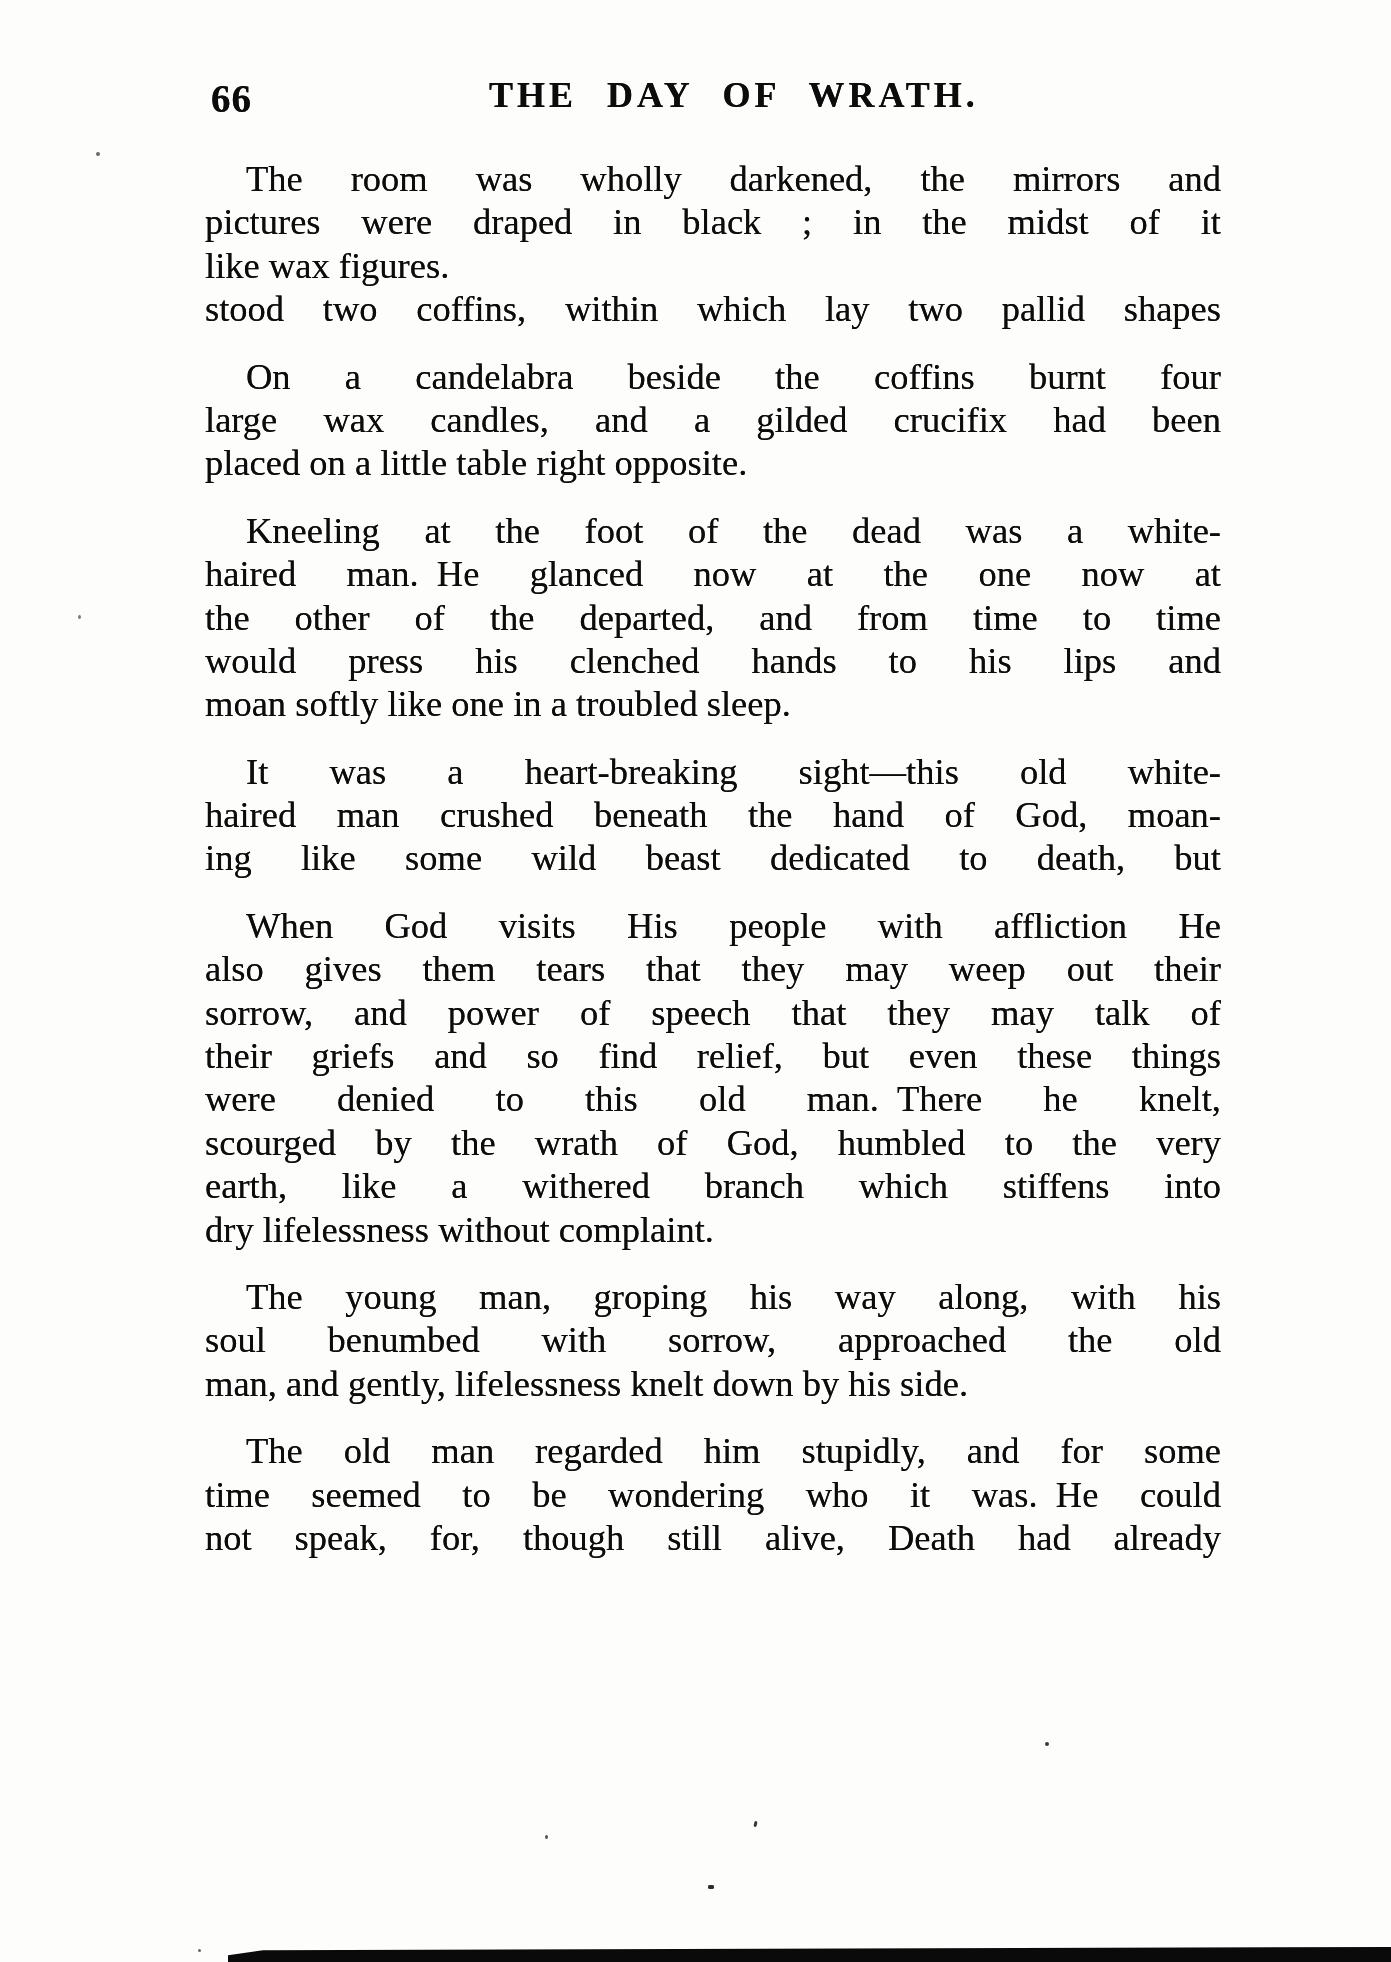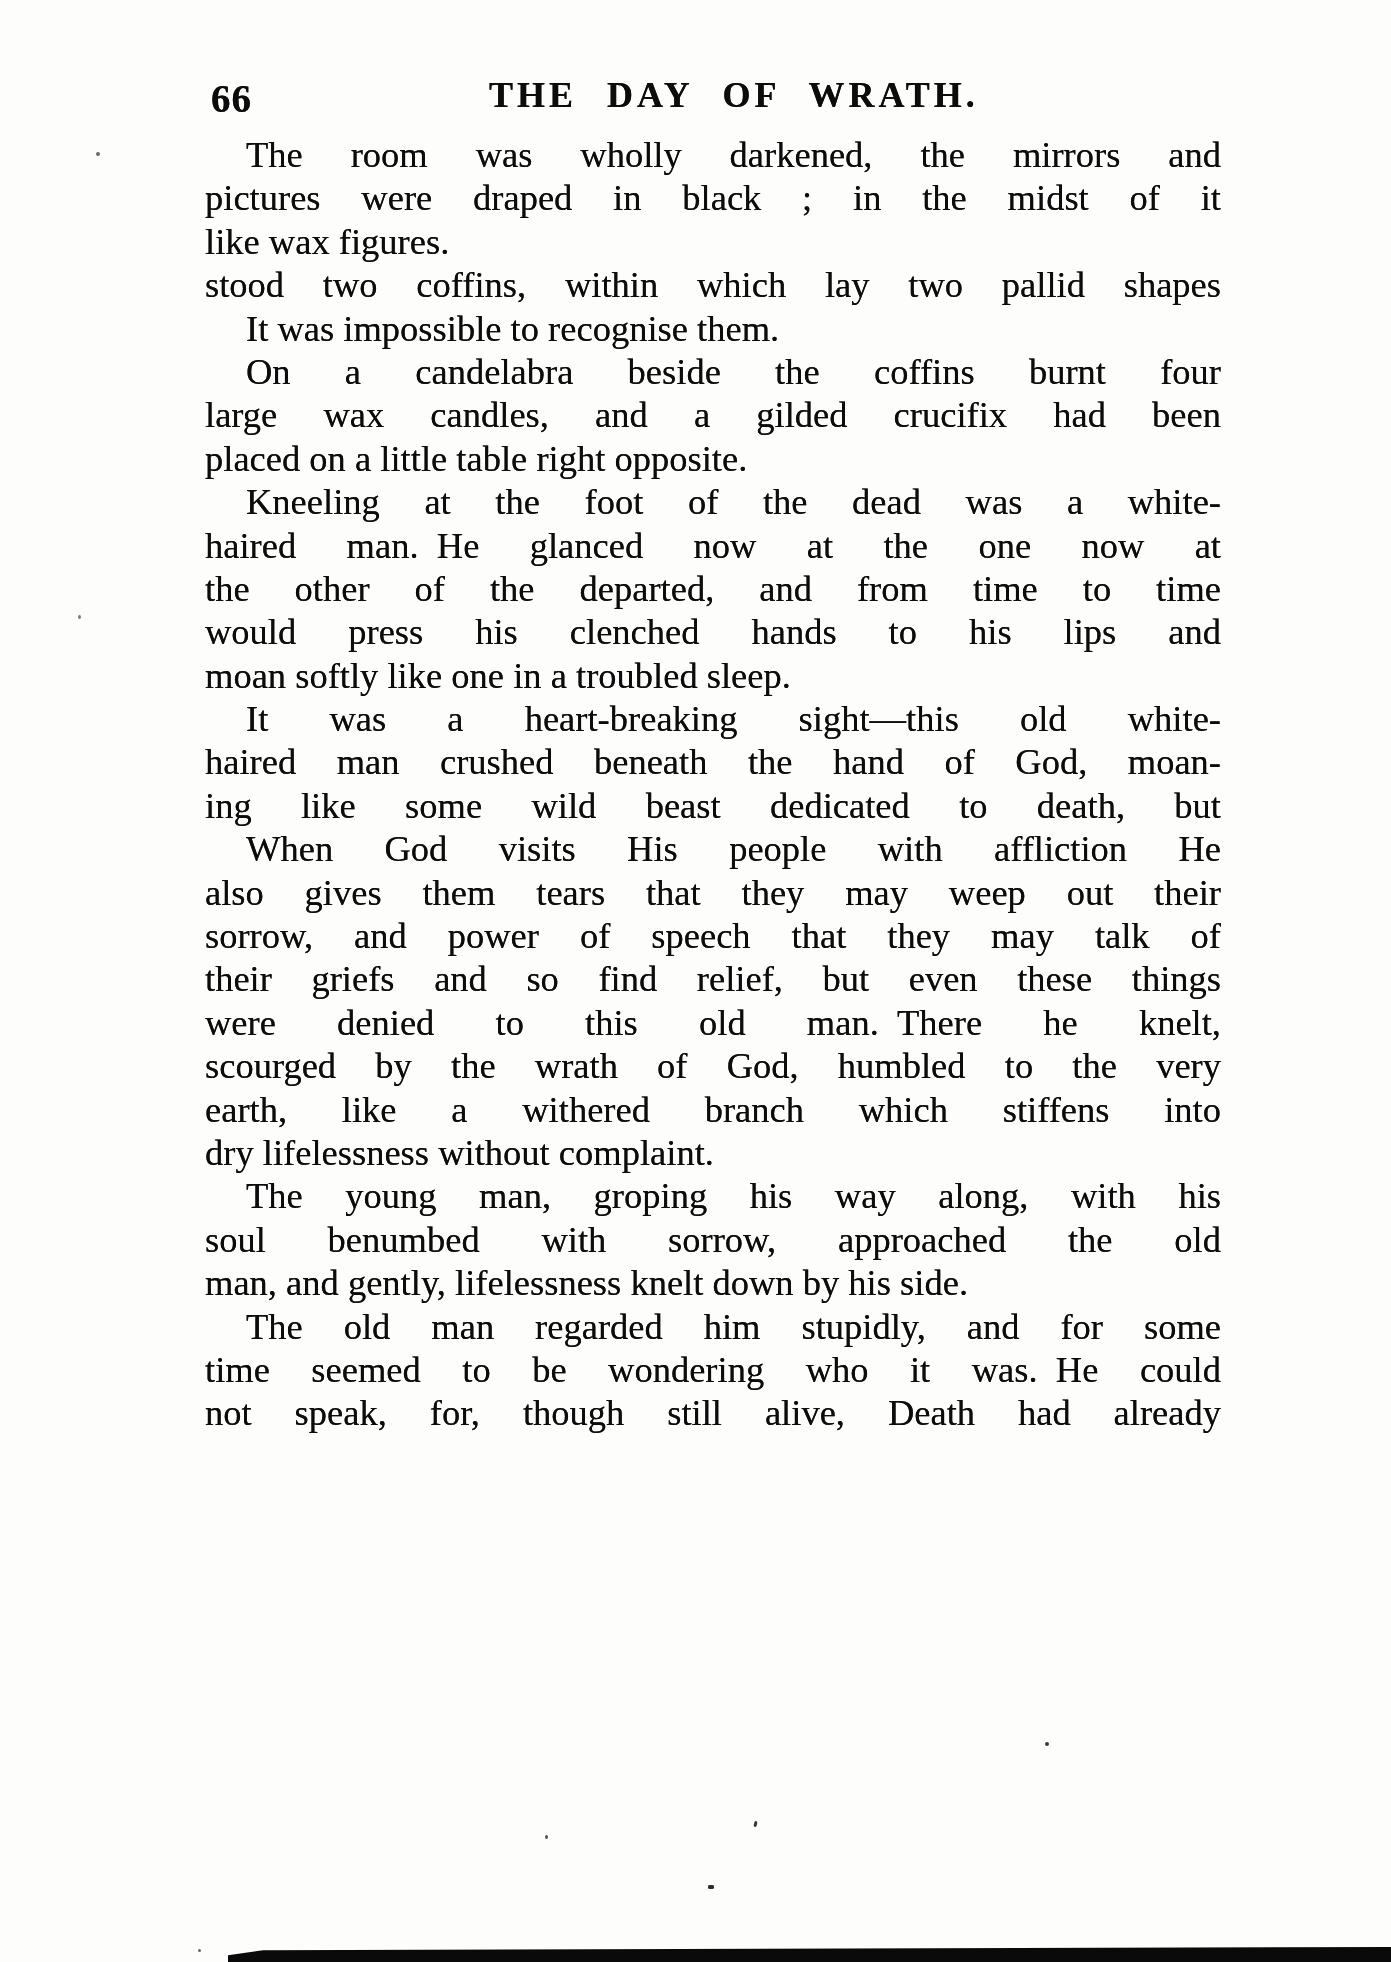--- a/index.html
+++ b/index.html
@@ -34,21 +34,21 @@
   }
   .line {
     display: block;
     height: 43.4px; line-height: 43.4px;
     font-size: 36.5px;
     white-space: normal;
     text-shadow: 0 0 0.55px rgba(0,0,0,0.8);
   }
   .line.just { text-align: justify; text-align-last: justify; }
   .line.rag  { text-align: left; }
-  .line.indent { text-indent: 41px; }
+  .line.indent { text-indent: 41px; margin-top: 24px; }
 
   
   .speck { position: absolute; background: #4a4a4a; border-radius: 50%; }
   .speck.s1 { left: 96px;  top: 152px;  width: 4px; height: 4px; background:#6a6a6a; }
   .speck.s2 { left: 78px;  top: 615px;  width: 3px; height: 4px; background:#7a7a7a; }
   .speck.s3 { left: 545px; top: 1835px; width: 3px; height: 4px; background:#555; }
   .speck.s4 { left: 754px; top: 1821px; width: 3px; height: 6px; background:#333; border-radius:40%; transform: rotate(14deg); }
   .speck.s5 { left: 708px; top: 1885px; width: 6px; height: 4px; background:#2c2c2c; border-radius:30%; }
   .speck.s6 { left: 1045px; top: 1742px; width: 4px; height: 4px; background:#3a3a3a; }
   .speck.s7 { left: 198px; top: 1949px; width: 3px; height: 3px; background:#666; }
@@ -66,21 +66,20 @@
 
   <div class="folio">66</div>
 
   <div class="running-title">THE DAY OF WRATH.</div>
 
   <div class="text-block">
       <div class="line just indent">The room was wholly darkened, the mirrors and</div>
       <div class="line just">pictures were draped in black ; in the midst of it</div>
       <div class="line rag">like wax figures.</div>
       <div class="line just">stood two coffins, within which lay two pallid shapes</div>
-      <div class="line rag indent">It was impossible to recognise them.</div>
       <div class="line just indent">On a candelabra beside the coffins burnt four</div>
       <div class="line just">large wax candles, and a gilded crucifix had been</div>
       <div class="line rag">placed on a little table right opposite.</div>
       <div class="line just indent">Kneeling at the foot of the dead was a white-</div>
       <div class="line just">haired man. He glanced now at the one now at</div>
       <div class="line just">the other of the departed, and from time to time</div>
       <div class="line just">would press his clenched hands to his lips and</div>
       <div class="line rag">moan softly like one in a troubled sleep.</div>
       <div class="line just indent">It was a heart-breaking sight—this old white-</div>
       <div class="line just">haired man crushed beneath the hand of God, moan-</div>

